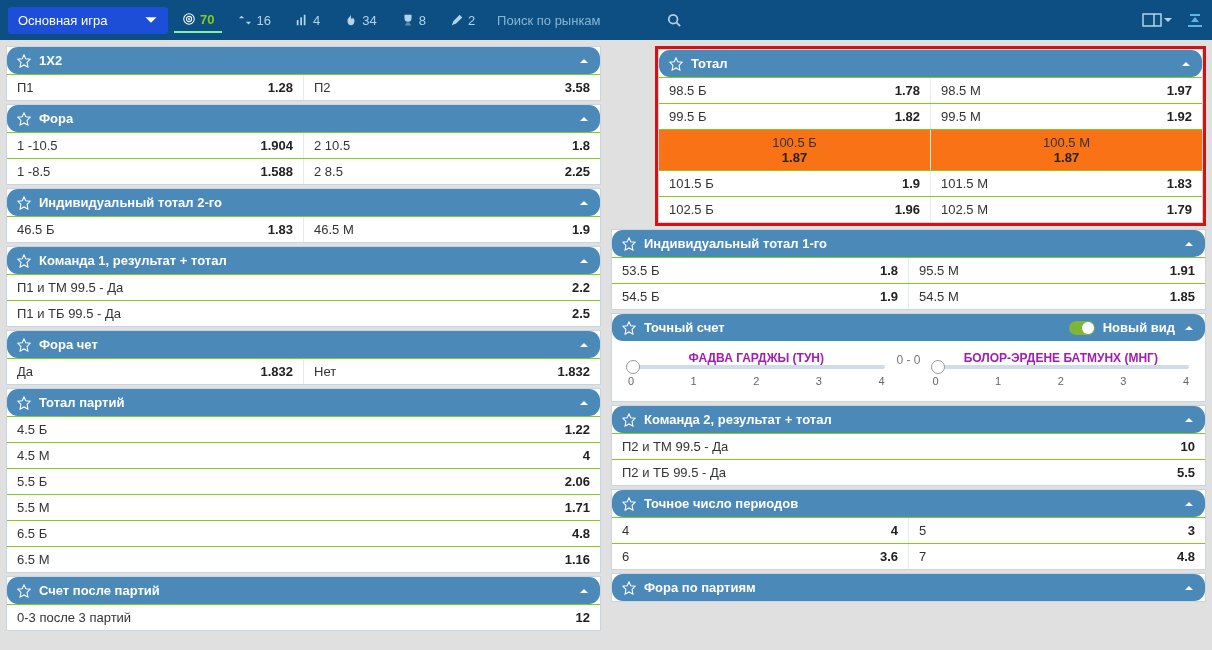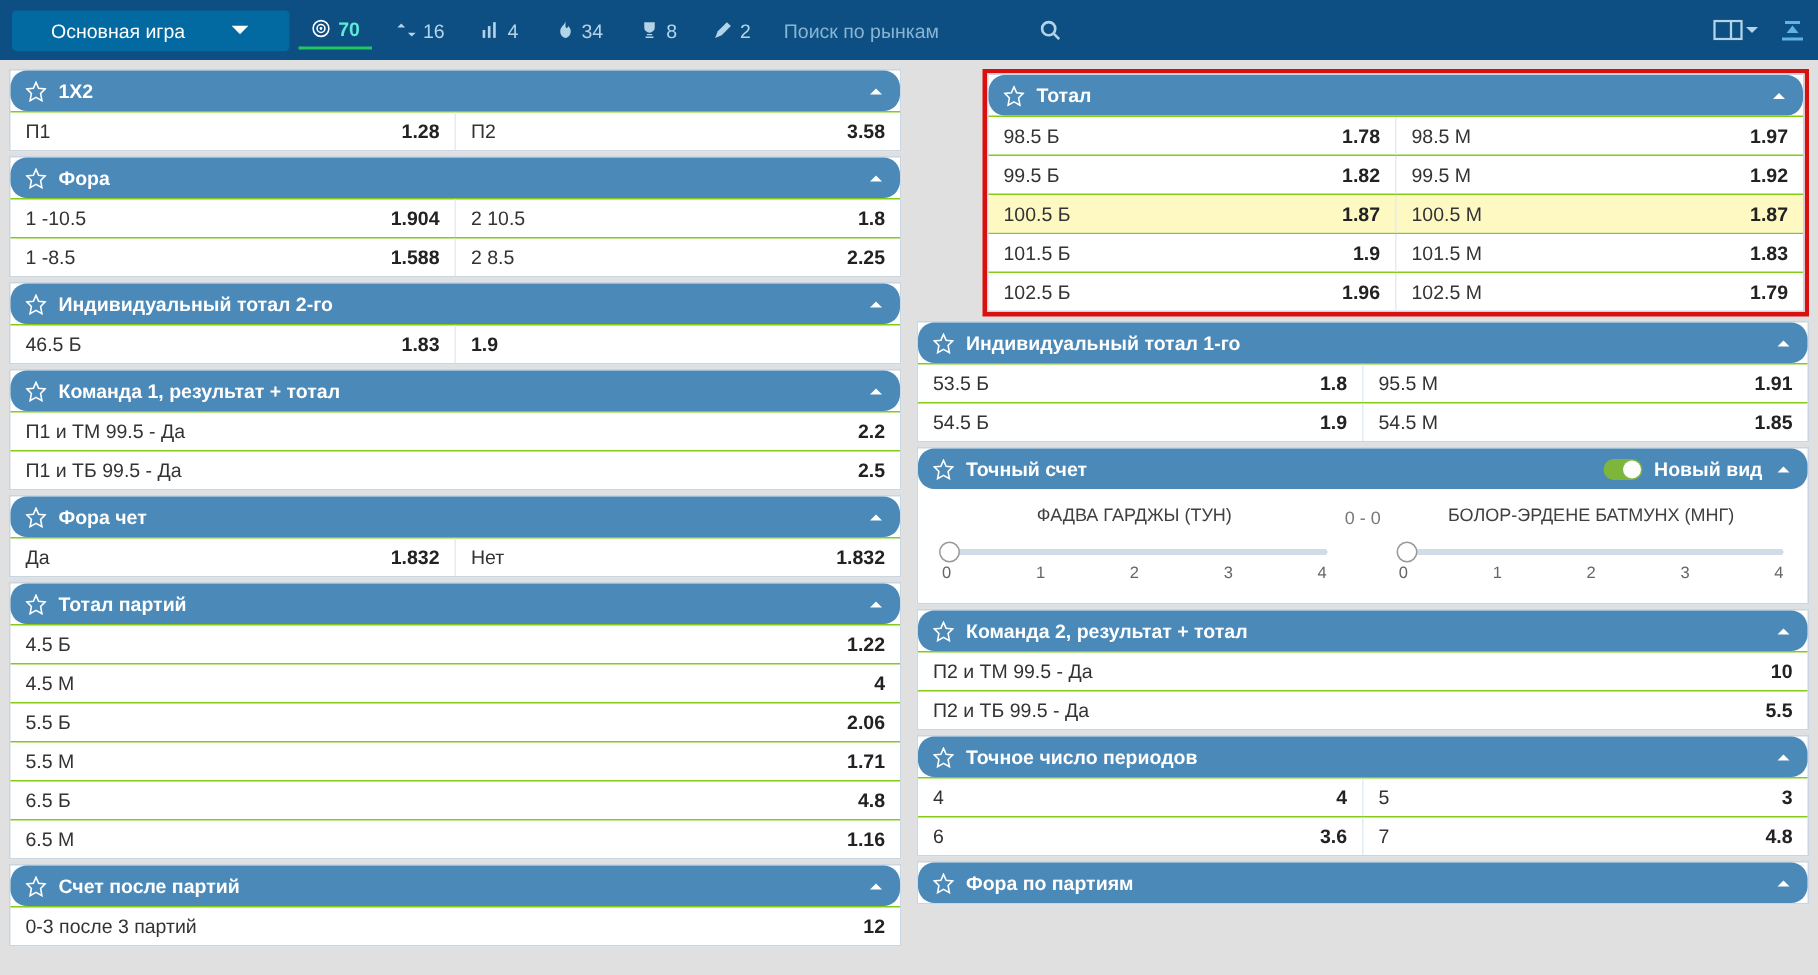--- a/index.html
+++ b/index.html
@@ -1,21 +1,21 @@
 <!DOCTYPE html>
 <html><head>
 <meta charset="utf-8">
 <style>
   * { box-sizing: border-box; margin: 0; padding: 0; font-family: Arial, sans-serif; }
   body { background: #e0e0e0; width: 1212px; height: 650px; overflow: hidden; font-size: 13px; }
   .topbar { background: #0d4f82; height: 40px; display: flex; align-items: center; padding: 0 8px; color: #fff; gap: 6px; }
-  .dropdown { background: #0369a1; border-radius: 3px; padding: 6px 26px; display: flex; align-items: center; gap: 30px; cursor: pointer; min-width: 160px; justify-content: space-between; }
+  .dropdown { background: #1d4ed8; border-radius: 3px; padding: 6px 10px; display: flex; align-items: center; gap: 30px; cursor: pointer; min-width: 160px; justify-content: space-between; }
   .tabitems { display: flex; align-items: center; gap: 8px; }
   .tabitem { display: flex; align-items: center; gap: 4px; padding: 4px 8px; color: #b3d4e8; font-size: 13px; cursor: pointer; }
-  .tabitem.active { color: #5eead4; border-bottom: 2px solid #22c55e; font-weight: bold; }
+  .tabitem.active { color: #84cc16; border-bottom: 2px solid #86efac; font-weight: bold; }
   .tabicon { width: 14px; height: 14px; display: inline-block; }
   .search-area { display: flex; align-items: center; gap: 20px; margin-left: 8px; }
   .search-input { background: transparent; border: none; color: #b3d4e8; outline: none; font-size: 13px; width: 150px; }
   .search-input::placeholder { color: #88b5d3; }
   .spacer { flex: 1; }
   .righticons { display: flex; gap: 14px; align-items: center; }
   .righticon { color: #b3d4e8; cursor: pointer; display: flex; align-items: center; }
   .content { display: flex; gap: 10px; padding: 6px; align-items: flex-start; }
   .col { flex: 1; display: flex; flex-direction: column; gap: 3px; min-width: 0; }
   .panel { background: #fff; border: 1px solid #c7d6e2; }
@@ -25,26 +25,26 @@
   .toggle { width: 26px; height: 14px; background: #7eb63c; border-radius: 8px; position: relative; }
   .toggle::after { content: ""; position: absolute; width: 12px; height: 12px; background: #fff; border-radius: 50%; top: 1px; right: 1px; }
   .row { display: flex; border-top: 1px solid #84cc16; }
   .row:first-child { border-top: none; }
   .cell { flex: 1; display: flex; align-items: center; padding: 5px 10px; color: #333; font-size: 13px; cursor: pointer; }
   .cell .label { flex: 1; }
   .cell .odds { font-weight: bold; color: #222; }
   .row.single .cell { flex: 1; }
   .row.double .cell { flex: 1; border-left: 1px solid #e3ecf3; }
   .row.double .cell:first-child { border-left: none; }
-  .row.highlight .cell { background: #fef9c3; }
+  .row.highlight .cell { background: #f97316; flex-direction: column; }
   .star { width: 14px; height: 14px; flex-shrink: 0; }
   .highlighted-box { border: 3px solid #d81010; margin-left: 44px; }
   .score-area { padding: 10px 16px 14px; display: flex; align-items: flex-start; gap: 12px; }
   .score-side { flex: 1; text-align: center; }
-  .score-name { color: #404040; font-size: 12px; font-weight: normal; margin-bottom: 16px; }
+  .score-name { color: #a21caf; font-size: 12px; font-weight: bold; }
   .slider-wrap { position: relative; }
   .slider-track { height: 4px; background: #d0dde8; border-radius: 2px; position: relative; margin-bottom: 6px; }
   .slider-thumb { width: 14px; height: 14px; background: #fff; border: 1px solid #999; border-radius: 50%; position: absolute; top: -5px; left: -2px; }
   .slider-ticks { display: flex; justify-content: space-between; font-size: 11px; color: #666; }
   .score-mid { color: #777; font-size: 12px; padding-top: 2px; }
 </style>
 </head>
 <body>
 
 <div class="topbar">
@@ -185,20 +185,21 @@
           <svg class="chev" width="12" height="12" viewBox="0 0 12 12" fill="#fff">
             <path d="M2 8l4-4 4 4z"></path>
           </svg>
         </div>
         <div class="row double">
           <div class="cell">
             <span class="label">46.5 Б</span>
             <span class="odds">1.83</span>
           </div>
           <div class="cell">
+            <span class="label">46.5 М</span>
             <span class="odds">1.9</span>
           </div>
         </div>
       </div>
       <div class="panel ">
         <div class="phead">
           <svg class="star" viewBox="0 0 16 16" fill="none" stroke="#fff" stroke-width="1.2">
             <path d="M8 1l2 4.5L15 6l-3.5 3.5L12.5 15 8 12.5 3.5 15l1-5.5L1 6l5-0.5z"></path>
           </svg>
           <span>Команда 1, результат + тотал</span>

